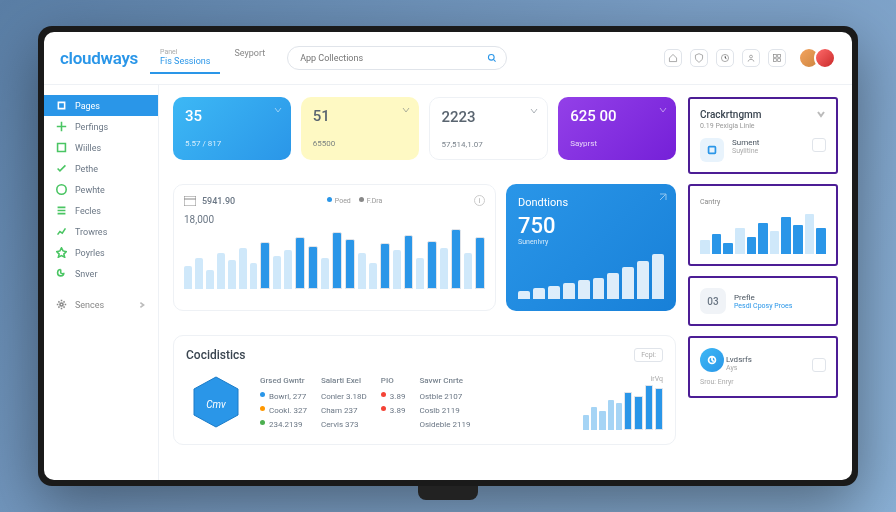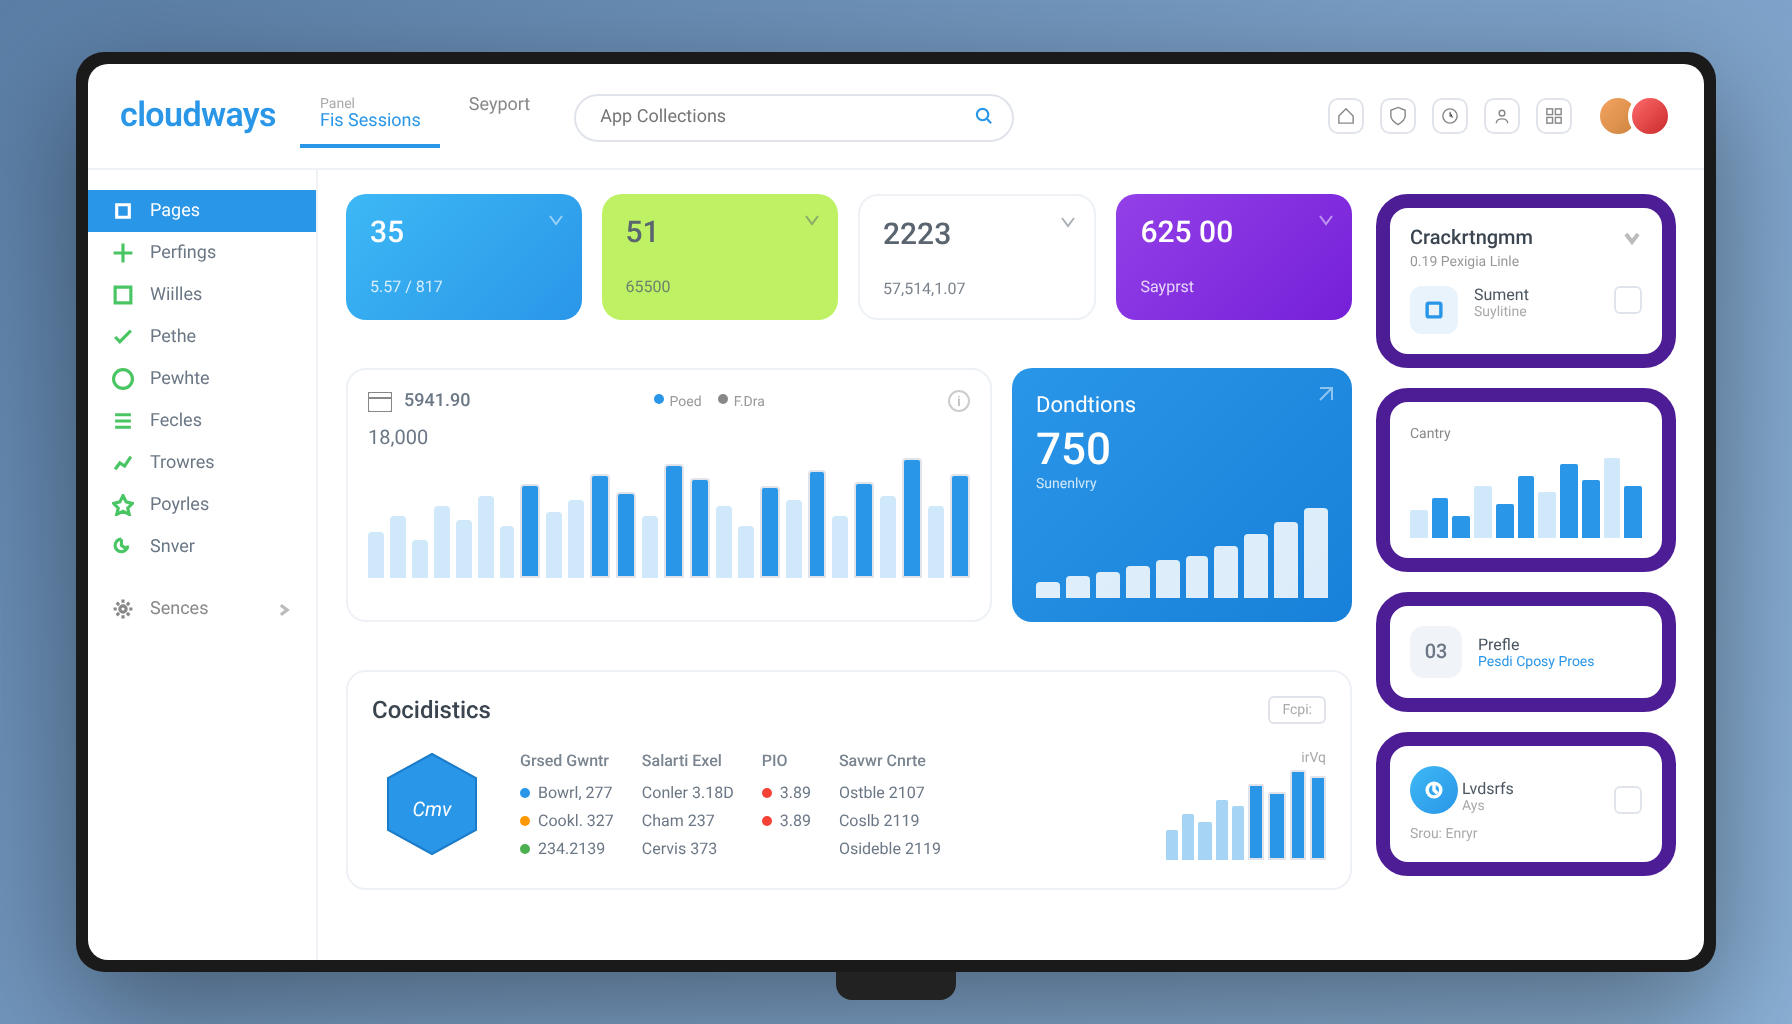--- a/index.html
+++ b/index.html
@@ -31,21 +31,21 @@
 .sitem.active .sico{stroke:#fff}
 .sico{width:11px;height:11px;stroke:#4ac563;stroke-width:2;fill:none}
 .sitem.settings{color:#888;justify-content:space-between}
 .sitem.settings .sico{stroke:#888}
 .chev{width:8px;height:8px;stroke:#bbb;stroke-width:2;fill:none}
 .main{flex:1;padding:12px 14px;overflow-y:auto;display:flex;gap:12px}
 .main-left{flex:1;display:flex;flex-direction:column;gap:24px}
 .stats{display:flex;gap:10px}
 .stat{flex:1;border-radius:10px;padding:10px 12px;position:relative}
 .stat-blue{background:linear-gradient(135deg,#3db8f5,#2a96e8);color:#fff}
-.stat-grey{background:#bef264;color:#5a6570}
+.stat-grey{background:#fef9c3;color:#5a6570}
 .stat-white{background:#fff;border:1px solid #eef1f5;color:#5a6570}
 .stat-purple{background:linear-gradient(135deg,#9340e8,#7520d8);color:#fff}
 .stat-val{font-size:15px;font-weight:500}
 .stat-sub{font-size:8px;opacity:0.8;margin-top:14px}
 .stat-dd{position:absolute;top:8px;right:8px;width:10px;height:10px;opacity:0.5}
 .chart-row{display:flex;gap:10px}
 .chart-card{background:#fff;border:1px solid #eef1f5;border-radius:10px;padding:10px;flex:1}
 .chart-head{display:flex;justify-content:space-between;align-items:center;margin-bottom:8px;font-size:9px;color:#6b7785}
 .chart-title{font-weight:500}
 .legend{display:flex;gap:8px;font-size:7px;color:#999}
@@ -64,27 +64,27 @@
 .dono-bar{flex:1;background:rgba(255,255,255,0.85);border-radius:2px 2px 0 0}
 .stats-section{background:#fff;border:1px solid #eef1f5;border-radius:10px;padding:12px}
 .stats-head{display:flex;justify-content:space-between;align-items:center;margin-bottom:10px}
 .stats-title{font-size:12px;font-weight:500;color:#3a4550}
 .stats-body{display:flex;gap:14px;align-items:center}
 .hex{width:60px;height:60px;position:relative}
 .hex svg{width:100%;height:100%}
 .cols{display:flex;gap:14px;flex:1;font-size:8px}
 .col{display:flex;flex-direction:column;gap:5px}
 .col-head{color:#7a8590;font-weight:500;font-size:8px;margin-bottom:2px}
-.col-row{display:flex;align-items:center;gap:4px;color:#6b7785}
+.col-row{display:flex;align-items:flex-start;gap:4px;color:#6b7785}
 .cdot{width:5px;height:5px;border-radius:50%}
 .mini-chart{width:80px;display:flex;align-items:flex-end;gap:2px;height:45px}
 .mbar{flex:1;background:#a5d4f5;border-radius:1px 1px 0 0}
 .mbar.hi{background:#2a96e8}
 .right-col{width:150px;display:flex;flex-direction:column;gap:10px}
-.rcard{background:#fff;border:7px solid #4c1d95;border-radius:16px;padding:10px}
+.rcard{background:#fff;border:2px solid #4c1d95;border-radius:3px;padding:10px}
 .rcard-title{font-size:10px;font-weight:500;color:#3a4550}
 .rcard-sub{font-size:7px;color:#999;margin-top:2px}
 .rchev{width:10px;height:10px;stroke:#bbb;stroke-width:2;fill:none;float:right}
 .ractivity{display:flex;gap:8px;margin-top:8px}
 .ract-ico{width:24px;height:24px;border-radius:6px;background:#e8f3fc;display:flex;align-items:center;justify-content:center}
 .ract-ico svg{width:12px;height:12px;stroke:#2a96e8;fill:none;stroke-width:2}
 .ract-txt{flex:1}
 .ract-name{font-size:8px;color:#4a5560}
 .ract-sub{font-size:7px;color:#aaa}
 .ract-ext{width:14px;height:14px;border:1px solid #e0e4ea;border-radius:3px}

